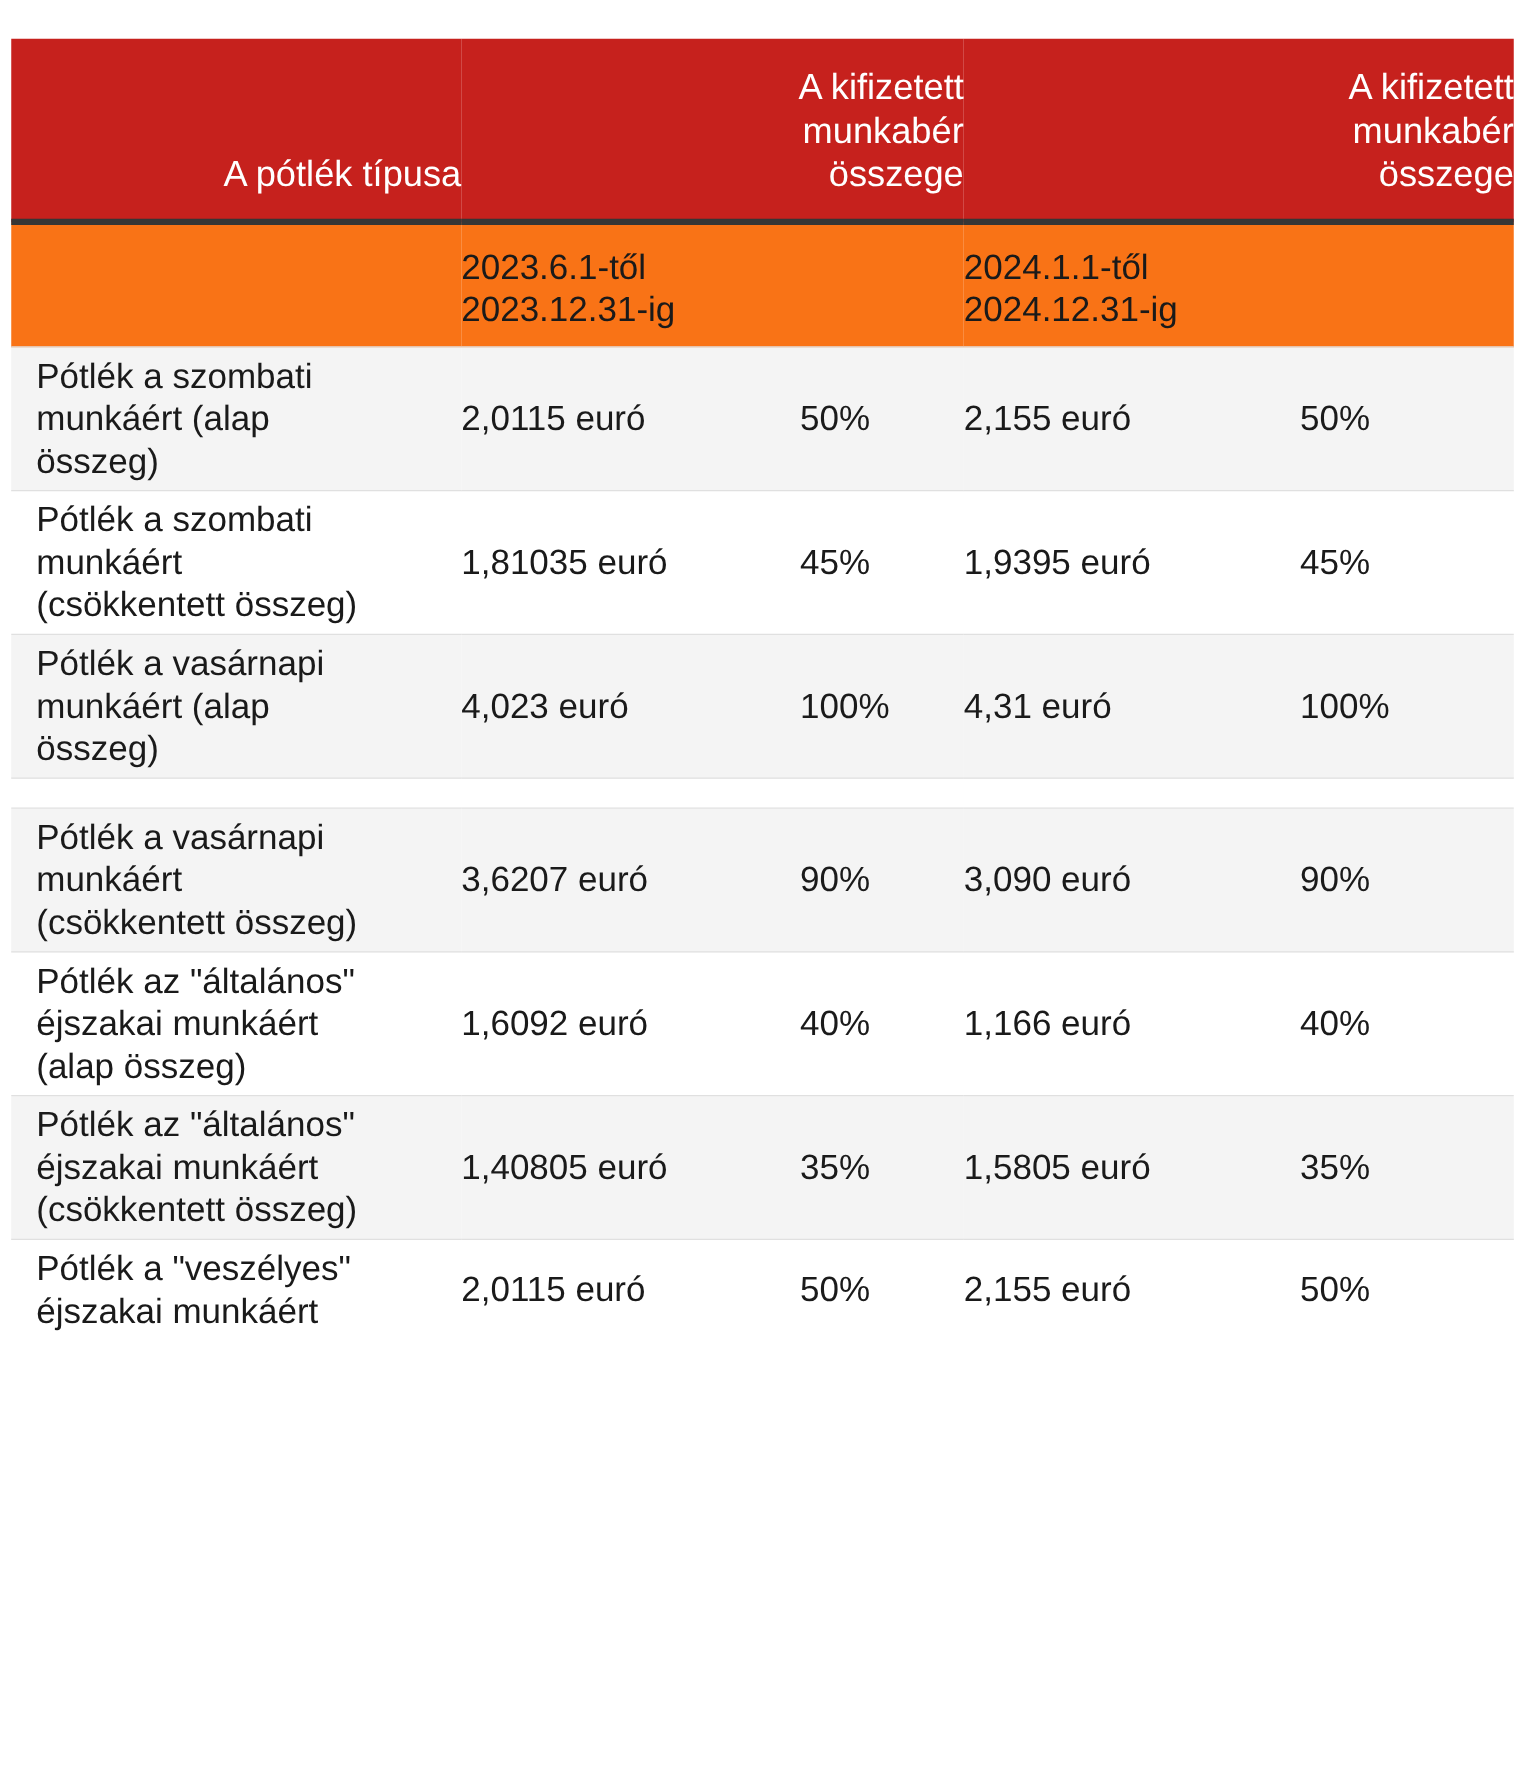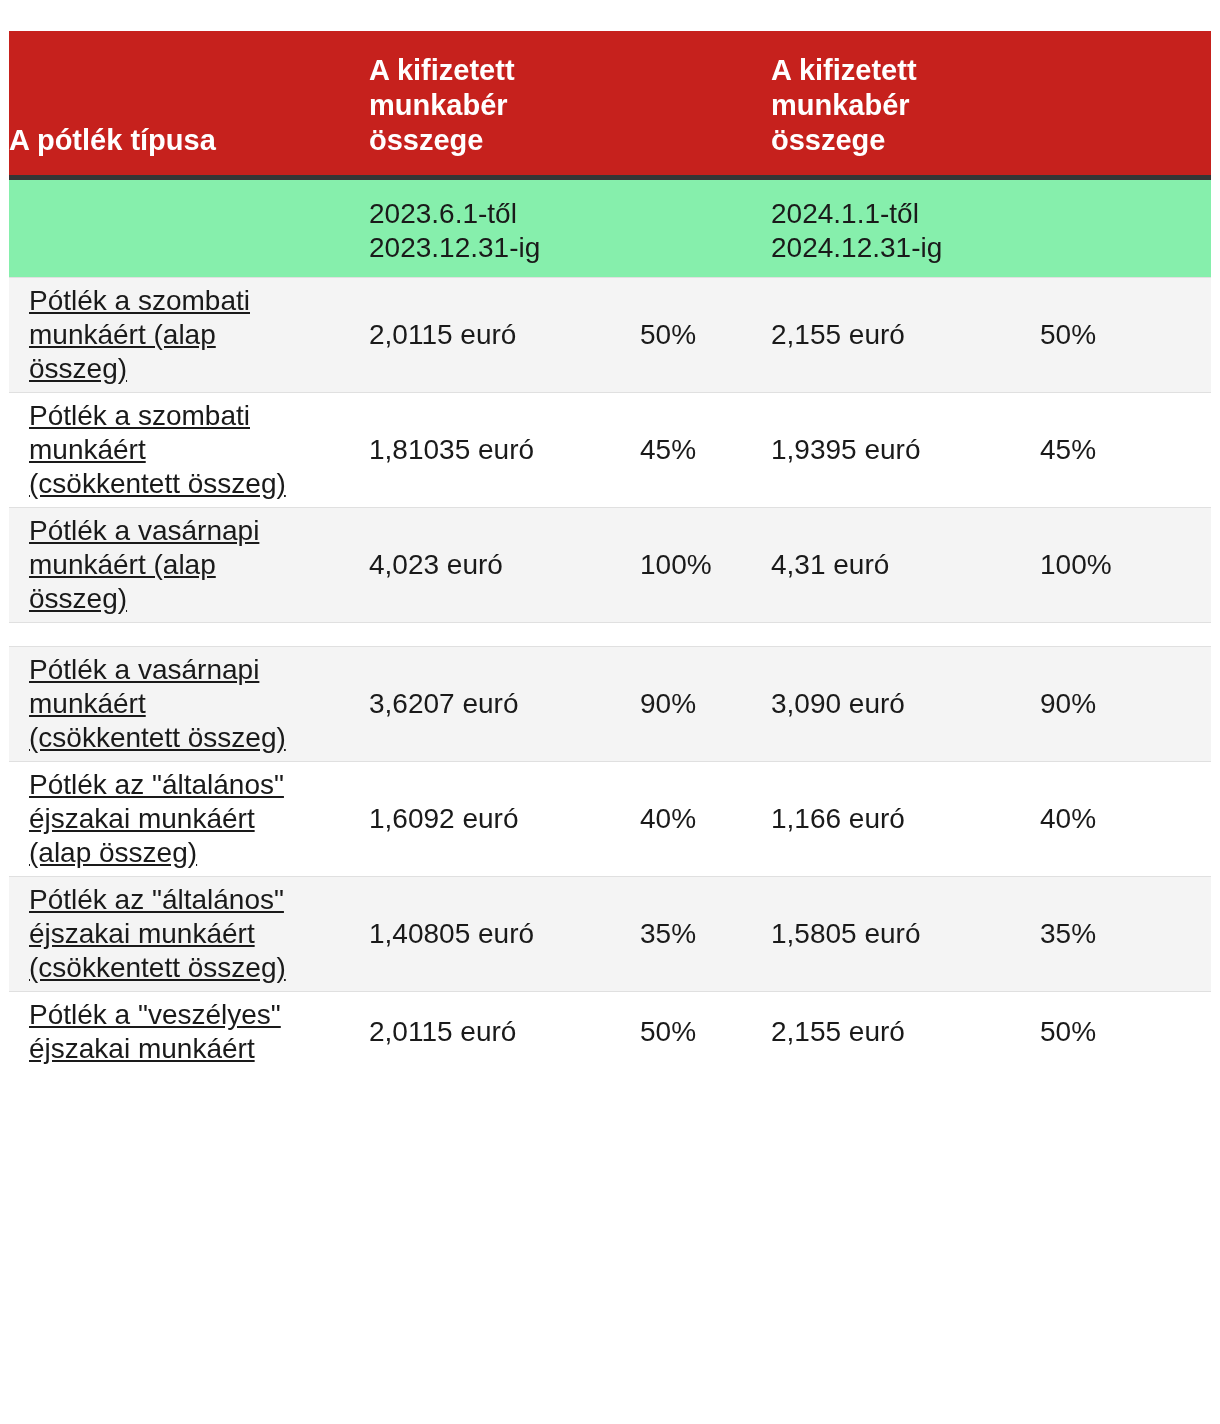--- a/index.html
+++ b/index.html
@@ -22,53 +22,52 @@
   }
   col.c-type   { width: 360px; }
   col.c-amt1   { width: 271px; }
   col.c-pct1   { width: 131px; }
   col.c-amt2   { width: 269px; }
   col.c-pct2   { width: 171px; }
 
   thead th {
     background: #c6211d;
     color: #ffffff;
-    font-weight: bold;
+    font-weight: normal;
     font-size: 29px;
     line-height: 35px;
-    text-align: left;
+    text-align: right;
     vertical-align: bottom;
     padding: 22px 0 17px 0;
     white-space: pre-line;
     border-bottom: 5px solid #363636;
   }
   thead th.first { }
 
   tr.dates td {
     font-size: 28px;
     line-height: 34px;
     padding: 17px 0 12px 0;
     vertical-align: top;
     white-space: pre-line;
-    background: #86efac;
+    background: #f97316;
   }
 
   tbody td {
     font-size: 28px;
     line-height: 34px;
     vertical-align: middle;
   }
   tr.row td {
     border-top: 1px solid #e0e0e0;
     padding: 6px 0;
   }
   tr.row td.label {
     padding-left: 20px;
     white-space: pre-line;
-    text-decoration: underline;
   }
   tr.gray td { background: #f4f4f4; }
   tr.white td { background: #ffffff; }
   tr.spacer td {
     border-top: 1px solid #e0e0e0;
     height: 23px;
     padding: 0;
     background: #ffffff;
   }
 

